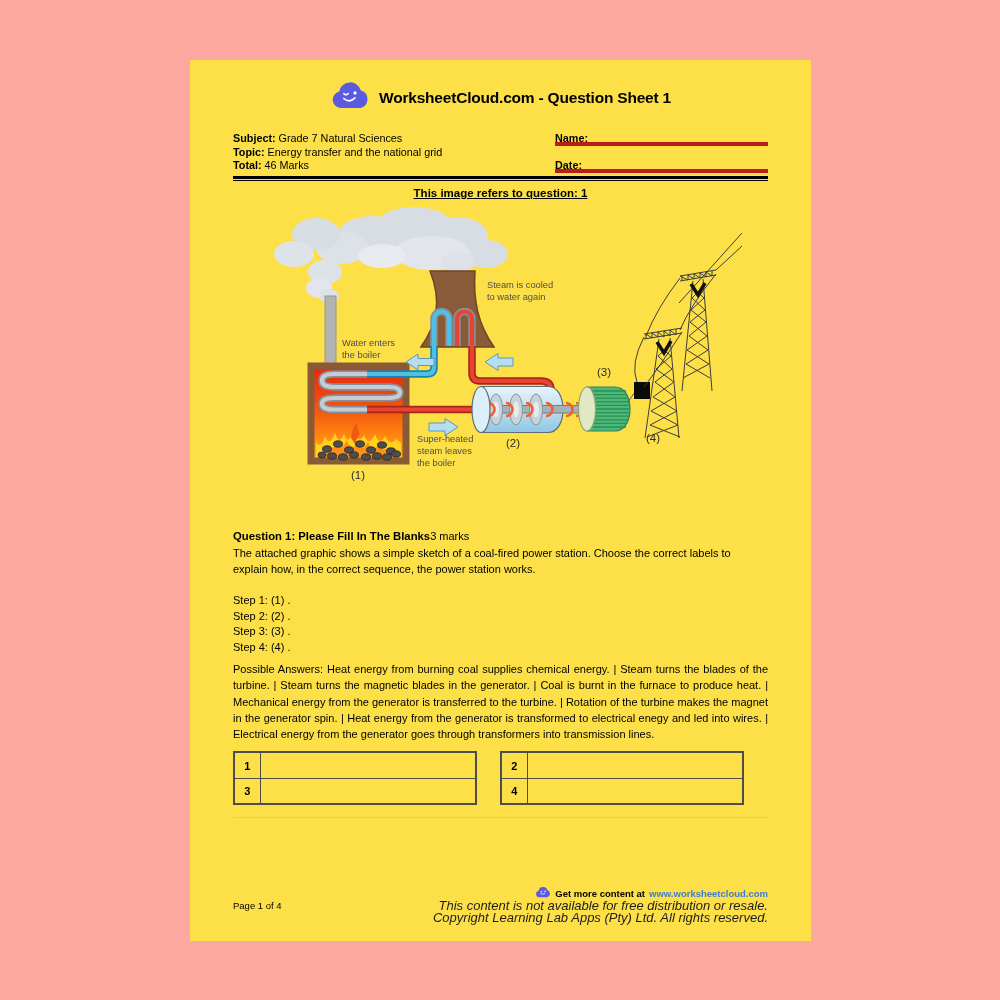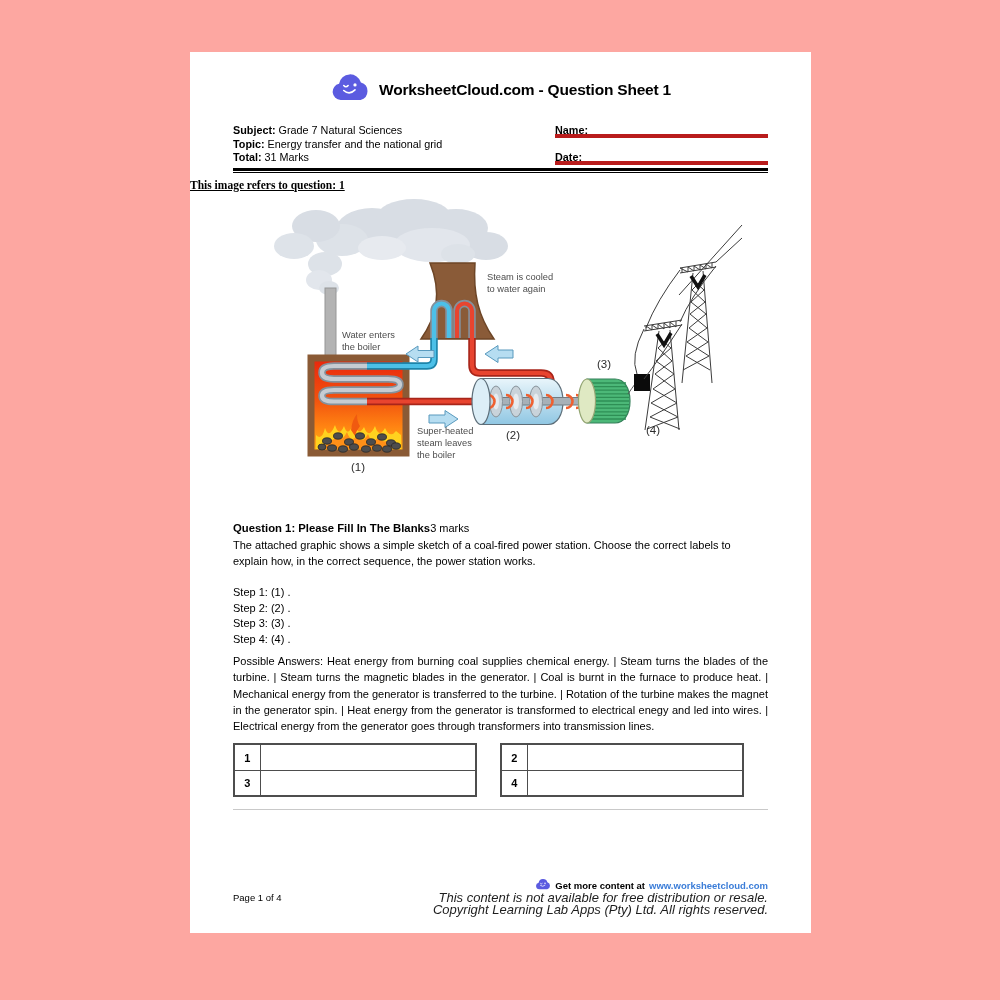--- a/index.html
+++ b/index.html
@@ -4,43 +4,43 @@
 <style>
   * { margin:0; padding:0; box-sizing:border-box; }
   html,body { width:1000px; height:1000px; }
   body {
     background:#fda7a1;
     position:relative;
     font-family:"Liberation Sans", sans-serif;
     color:#000;
   }
   .paper {
-    position:absolute; left:190px; top:52px;
+    position:absolute; left:190px; top:60px;
     width:621px; height:881px;
-    background:#ffffff;
+    background:#fde047;
   }
   
   .header {
     position:absolute; top:22px; left:0; right:0;
     display:flex; justify-content:center; align-items:center; gap:9px;
   }
   .header .title { font-size:15.5px; font-weight:bold; letter-spacing:-0.2px; }
   
   .info { position:absolute; left:43px; top:72px; width:535px; font-size:10.8px; }
   .info-left div { line-height:13.5px; white-space:nowrap; }
   .info-right { position:absolute; left:322px; top:0; width:213px; }
   .field { border-bottom:4px solid #b91c1c; height:14px; font-weight:bold; font-size:10.8px; }
   .field.date { margin-top:13px; }
   
   .rule-double { position:absolute; left:43px; top:116px; width:535px; }
   .rule-double .thick { height:3px; background:#000; }
   .rule-double .thin { height:1px; background:#000; margin-top:1px; }
   .caption {
-    position:absolute; top:127px; left:0; right:0; 
-    font-weight:bold; font-size:11.5px; text-decoration:underline;font-family:Liberation Serif, serif;
+    position:absolute; top:127px; left:0; right:0; text-align:center;
+    font-weight:bold; font-size:11.5px; text-decoration:underline;
   }
   .diagram { position:absolute; left:40px; top:146px; width:540px; height:295px; }
   svg text { font-family:"Liberation Sans", sans-serif; }
   .diag-label { font-size:9.3px; fill:#4d4d4d; }
   .diag-num { font-size:11.5px; fill:#2b2b2b; }
   
   .question { position:absolute; left:43px; top:470px; width:535px; font-size:11px; }
   .q-head { display:flex; justify-content:flex-start; align-items:baseline; }
   .q-title { font-weight:bold; font-size:11.3px; }
   .q-marks { font-size:11px; }
@@ -76,21 +76,21 @@
         <path d="M22 26 q9 8 18 -1" stroke="#fff" stroke-width="2.6" fill="none" stroke-linecap="round"></path>
       </svg>
     </span>
     <span class="title">WorksheetCloud.com - Question Sheet 1</span>
   </div>
 
   <div class="info">
     <div class="info-left">
       <div><b>Subject:</b> <span>Grade 7 Natural Sciences</span></div>
       <div><b>Topic:</b> <span>Energy transfer and the national grid</span></div>
-      <div><b>Total:</b> <span>31 Marks</span></div>
+      <div><b>Total:</b> <span>46 Marks</span></div>
     </div>
     <div class="info-right">
       <div class="field"><span>Name:</span></div>
       <div class="field date"><span>Date:</span></div>
     </div>
   </div>
 
   <div class="rule-double">
     <div class="thick"></div>
       <div class="thin"></div>

